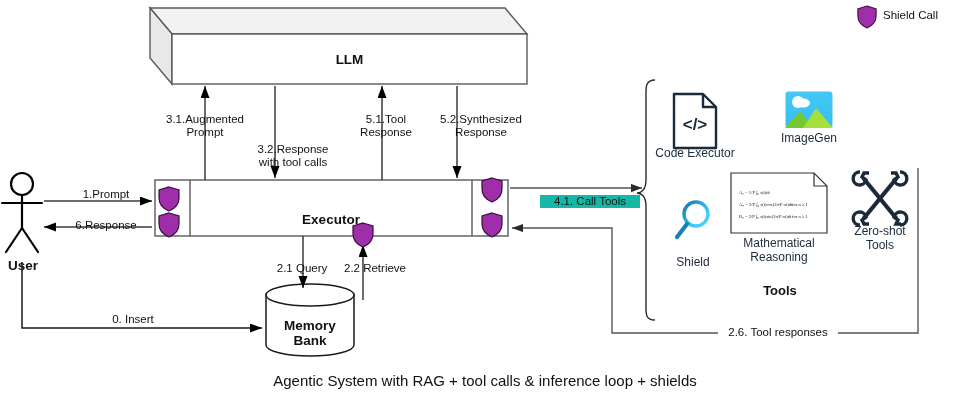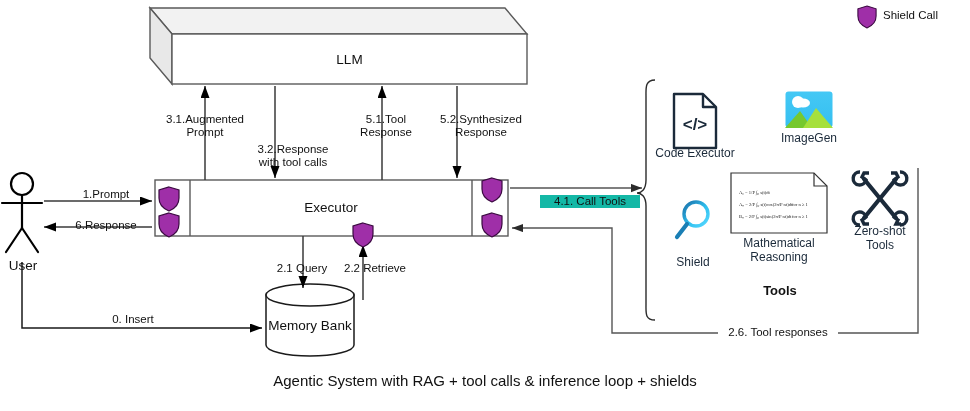--- a/index.html
+++ b/index.html
@@ -5,21 +5,21 @@
   html,body{margin:0;padding:0;background:#ffffff;}
   body{width:970px;height:411px;position:relative;overflow:hidden;
        font-family:"Liberation Sans","DejaVu Sans",sans-serif;color:#0f0f0f;}
   .abs{position:absolute;}
   .lbl{position:absolute;font-size:11.5px;line-height:13px;color:#111;text-align:center;white-space:pre;}
   svg{position:absolute;left:0;top:0;overflow:visible;}
   .caption{position:absolute;left:0;top:372px;width:970px;text-align:center;
            font-size:15px;color:#111;}
   .tool-name{position:absolute;font-size:12px;color:#1b2a3a;text-align:center;line-height:14px;}
   .tools-title{position:absolute;font-size:13px;font-weight:bold;color:#111;text-align:center;}
-  .boxlabel{position:absolute;font-weight:normal;font-size:13.5px;color:#111;text-align:center;}
+  .boxlabel{position:absolute;font-weight:bold;font-size:13.5px;color:#111;text-align:center;}
   .legend-text{position:absolute;font-size:11.5px;color:#111;}
 </style>
 </head>
 <body>
 
 <svg width="970" height="411">
   <defs>
     <marker id="ar" markerWidth="9" markerHeight="9" refX="8" refY="3" orient="auto" markerUnits="strokeWidth">
       <path d="M0,0 L8,3 L0,6 z" fill="#2b2b2b"></path>
     </marker>
@@ -178,21 +178,21 @@
     <path d="M9 57 a6.5 6.5 0 1 1 6 -8 l-4 3 l2 4 l5 0"></path>
     <path d="M49 57 a6.5 6.5 0 1 0 -6 -8 l4 3 l-2 4 l5 0"></path>
   </g>
 </svg>
 <div class="tool-name" style="left:838px;top:224px;width:84px;white-space:pre;">Zero-shot
 Tools</div>
 
 <div class="tools-title" style="left:715px;top:283px;width:130px;">Tools</div>
 
 <div class="boxlabel" style="left:172px;top:52px;width:355px;">LLM</div>
-<div class="boxlabel" style="left:190px;top:200px;width:282px;">Executor</div>
+<div class="boxlabel" style="left:190px;top:212px;width:282px;">Executor</div>
 <div class="boxlabel" style="left:266px;top:318px;width:88px;">Memory Bank</div>
 <div class="boxlabel" style="left:0px;top:258px;width:46px;">User</div>
 
 <div class="lbl" style="left:66px;top:188px;width:80px;">1.Prompt</div>
 <div class="lbl" style="left:60px;top:219px;width:92px;">6.Response</div>
 
 <div class="lbl" style="left:140px;top:113px;width:130px;">3.1.Augmented
 Prompt</div>
 <div class="lbl" style="left:234px;top:124px;width:118px;margin-top:19px;">3.2.Response
 with tool calls</div>

